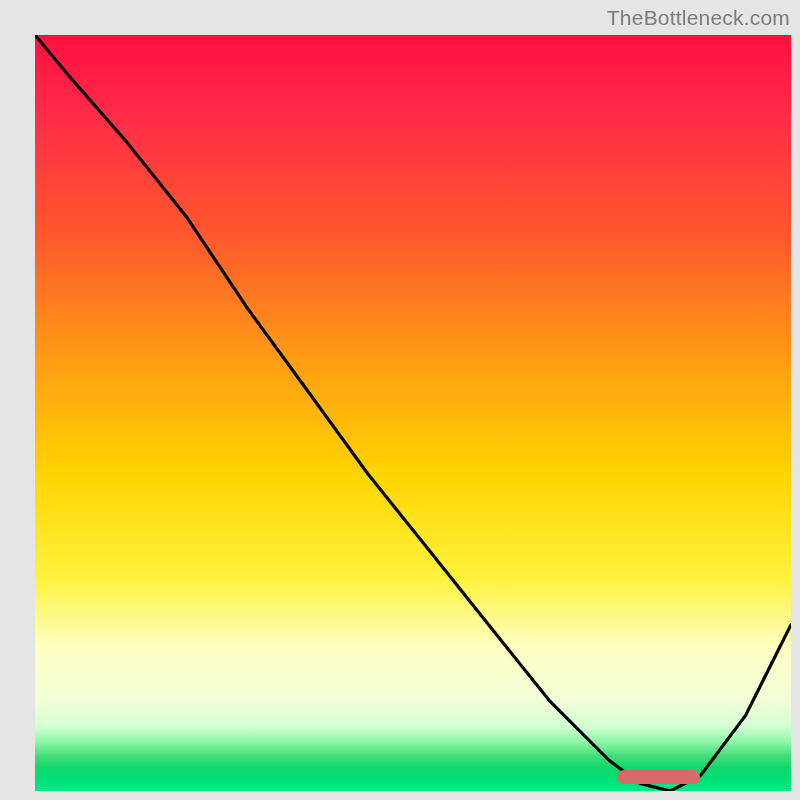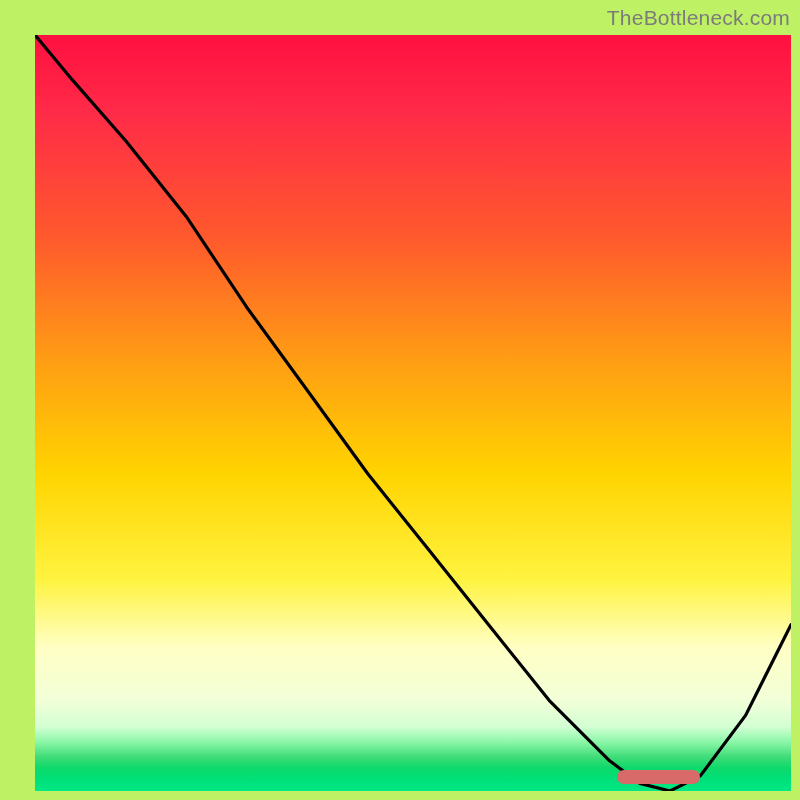--- a/index.html
+++ b/index.html
@@ -8,21 +8,21 @@
     width: 800px;
     height: 800px;
     background: #000;
     font-family: Arial, Helvetica, sans-serif;
     overflow: hidden;
   }
   .frame {
     position: relative;
     width: 800px;
     height: 800px;
-    background: #bef264;
+    background: #e5e5e5;
   }
   .plot-area {
     position: absolute;
     left: 35px;
     top: 35px;
     width: 756px;
     height: 756px;
     background: linear-gradient(to bottom,
       #ff1040 0%,
       #ff2a48 10%,

